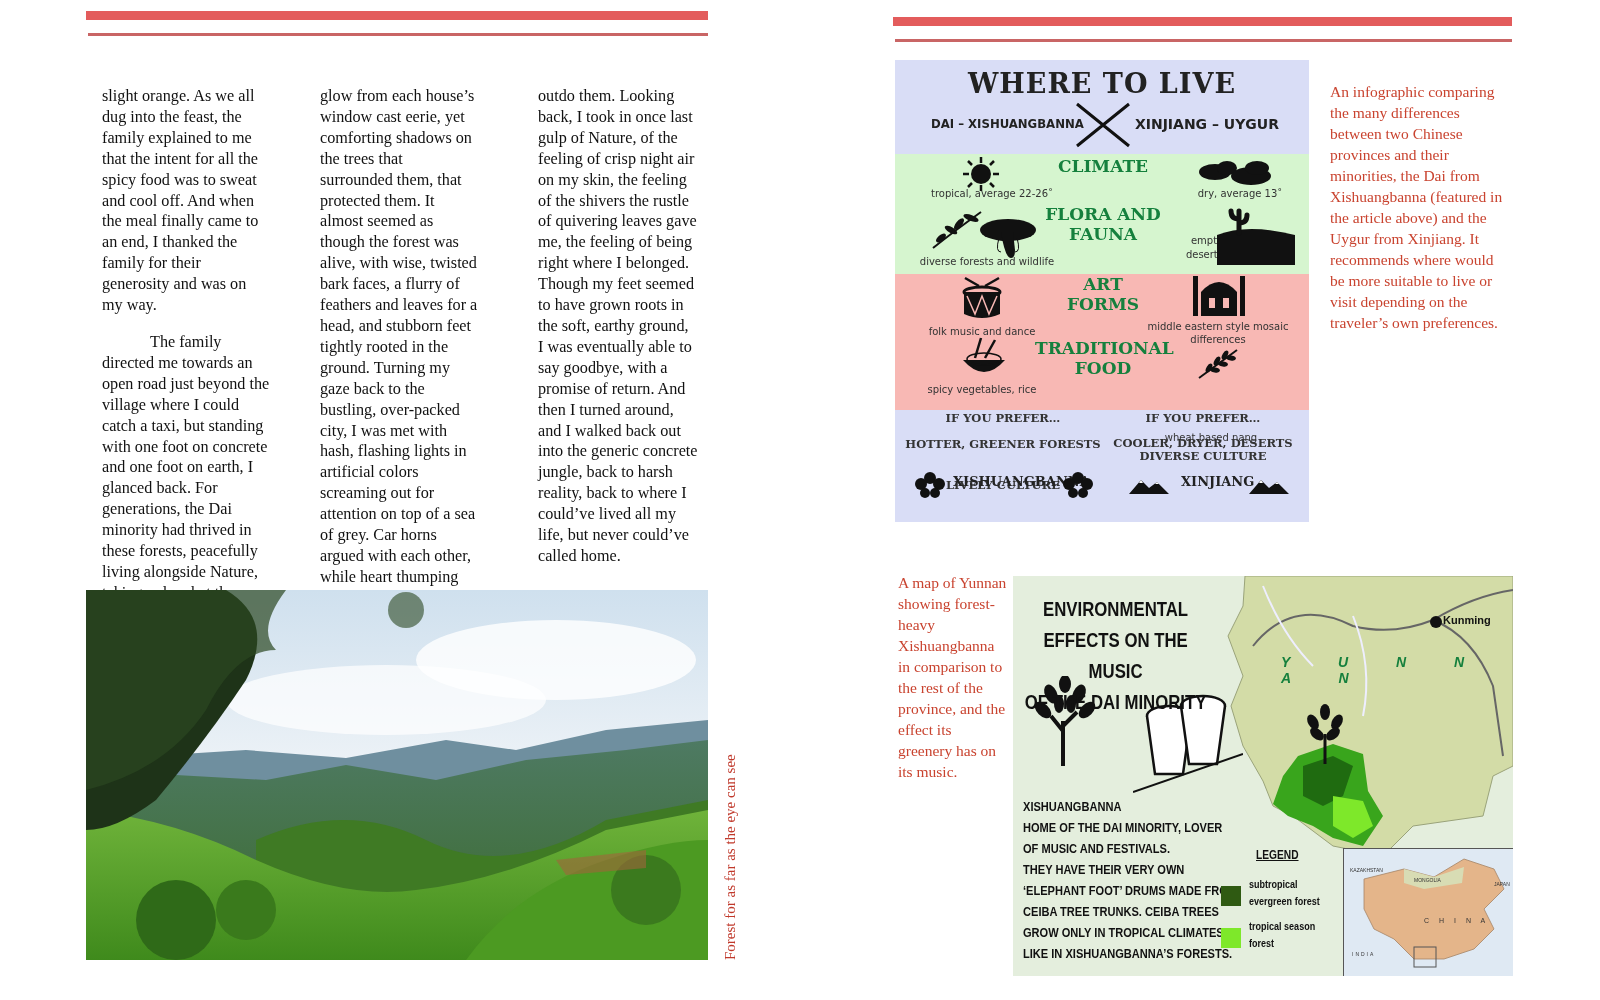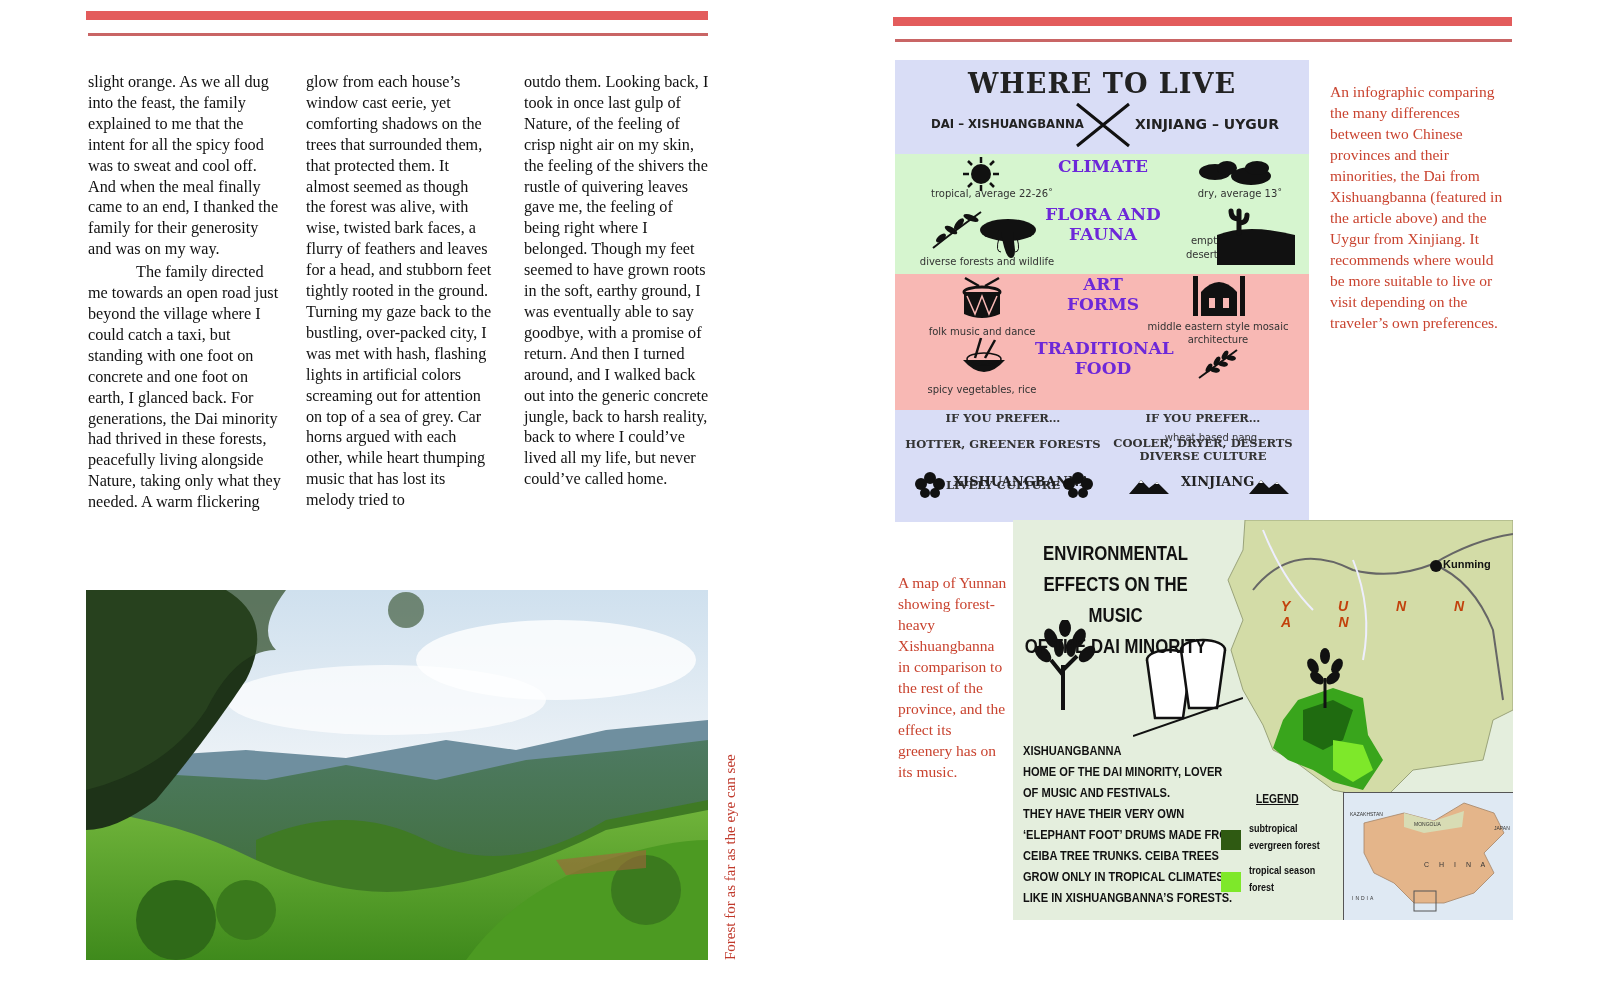--- a/index.html
+++ b/index.html
@@ -1,50 +1,50 @@
 <!DOCTYPE html>
 <html><head>
 <meta charset="utf-8">
 <style>
   html,body{margin:0;padding:0;background:#fff;}
   body{width:1600px;height:1000px;position:relative;overflow:hidden;font-family:"Liberation Serif",serif;color:#111;}
   .rule-thick{position:absolute;height:9px;background:#e35c5c;}
   .rule-thin{position:absolute;height:3px;background:#c96565;}
   .col{position:absolute;top:70px;width:200px;font-size:16.2px;line-height:20.9px;}
-  .col p{margin:2px;}
+  .col p{margin:16px;}
   .indent{text-indent:48px;}
   
   .photo{position:absolute;left:86px;top:590px;width:622px;height:370px;overflow:hidden;}
   .photo svg{display:block;width:100%;height:100%;}
   .vcaption{position:absolute;left:722px;top:960px;transform-origin:0 0;transform:rotate(-90deg);white-space:nowrap;font-size:15px;color:#c0392b;}
   
   .info{position:absolute;left:895px;top:60px;width:414px;height:462px;font-family:"DejaVu Sans",sans-serif;}
   .band{position:absolute;left:0;width:100%;}
   .b1{top:0;height:94px;background:#d9ddf6;}
   .b2{top:94px;height:120px;background:#d6f5cf;}
   .b3{top:214px;height:136px;background:#f8b8b4;}
   .b4{top:350px;height:112px;background:#d9ddf6;}
   .ig-title{position:absolute;top:8px;width:100%;text-align:center;font-family:"DejaVu Serif",serif;font-weight:bold;font-size:27px;letter-spacing:1px;color:#222;}
   .ig-left{position:absolute;left:36px;top:56px;font-family:"DejaVu Sans Condensed","DejaVu Sans",sans-serif;font-weight:bold;font-size:13px;color:#222;}
   .ig-right{position:absolute;right:30px;top:56px;font-weight:bold;font-size:14px;color:#222;}
   .ig-cross{position:absolute;left:180px;top:42px;width:56px;height:46px;}
-  .hd{position:absolute;font-family:"DejaVu Serif",serif;font-weight:bold;font-size:17px;text-align:center;color:#6d28d9;line-height:20px;}
+  .hd{position:absolute;font-family:"DejaVu Serif",serif;font-weight:bold;font-size:17px;text-align:center;color:#15803d;line-height:20px;}
   .cap{position:absolute;font-size:10px;color:#333;text-align:center;}
   .icon{position:absolute;}
   .pref{position:absolute;font-weight:bold;font-size:11.5px;color:#333;text-align:center;font-family:"DejaVu Serif",serif;line-height:13px;}
   .place{position:absolute;font-weight:bold;font-size:13px;color:#222;font-family:"DejaVu Serif",serif;}
   .red-cap{position:absolute;font-size:15.5px;line-height:21px;color:#c9432f;}
   
-  .map{position:absolute;left:1013px;top:520px;width:500px;height:400px;background:#e4eedd;overflow:hidden;}
+  .map{position:absolute;left:1013px;top:576px;width:500px;height:400px;background:#e4eedd;overflow:hidden;}
   .map-title{position:absolute;left:8px;top:18px;width:190px;text-align:center;font-family:"Liberation Sans",sans-serif;font-weight:bold;font-size:19.5px;line-height:31px;color:#111;transform:scaleX(0.86);transform-origin:0 0;width:220px;}
   .map-body{position:absolute;left:10px;top:220px;font-family:"Liberation Sans",sans-serif;font-weight:bold;font-size:13.5px;line-height:21px;color:#111;transform:scaleX(0.82);transform-origin:0 0;white-space:nowrap;}
   .legend-title{position:absolute;left:243px;top:272px;font-family:"Liberation Sans",sans-serif;font-weight:bold;font-size:12px;text-decoration:underline;color:#111;transform:scaleX(0.85);transform-origin:0 0;}
   .legend-sw{position:absolute;width:20px;height:20px;}
   .legend-lbl{position:absolute;font-family:"Liberation Sans",sans-serif;font-weight:bold;font-size:11px;line-height:17px;color:#111;transform:scaleX(0.82);transform-origin:0 0;white-space:nowrap;}
-  .yunnan{position:absolute;left:268px;top:78px;font-family:"Liberation Sans",sans-serif;font-style:italic;font-weight:bold;font-size:14px;letter-spacing:22px;color:#c2410c;}
+  .yunnan{position:absolute;left:268px;top:78px;font-family:"Liberation Sans",sans-serif;font-style:italic;font-weight:bold;font-size:14px;letter-spacing:22px;color:#15803d;}
   .kunming{position:absolute;left:430px;top:38px;font-family:"Liberation Sans",sans-serif;font-weight:bold;font-size:11px;color:#111;}
   .inset{position:absolute;left:330px;top:272px;width:170px;height:128px;background:#dfe9f3;border:1px solid #555;overflow:hidden;}
   .inset-china{position:absolute;left:80px;top:68px;font-family:"Liberation Sans",sans-serif;font-size:7px;letter-spacing:4px;color:#333;}
   .inset-lbl{position:absolute;font-family:"Liberation Sans",sans-serif;font-size:5px;color:#333;}
 </style>
 </head>
 <body>
 
 <div class="rule-thick" style="left:86px;top:11px;width:622px;"></div>
 <div class="rule-thin" style="left:88px;top:33px;width:620px;"></div>
@@ -156,21 +156,21 @@
   </svg>
   <div class="hd" style="left:166px;top:214px;width:84px;">ART FORMS</div>
   <svg class="icon" style="left:296px;top:212px;width:56px;height:44px;" viewBox="0 0 56 44">
     <rect x="2" y="4" width="5" height="40" fill="#111"></rect>
       <rect x="49" y="4" width="5" height="40" fill="#111"></rect>
     <path d="M10 44 V20 Q28 0 46 20 V44 Z" fill="#111"></path>
     <rect x="18" y="26" width="6" height="10" fill="#f8b8b4"></rect>
       <rect x="32" y="26" width="6" height="10" fill="#f8b8b4"></rect>
   </svg>
   <div class="cap" style="left:22px;top:266px;width:130px;">folk music and dance</div>
-  <div class="cap" style="left:246px;top:260px;width:154px;line-height:13px;">middle eastern style mosaic architecture</div>
+  <div class="cap" style="left:246px;top:260px;width:154px;line-height:13px;">middle eastern style mosaic differences</div>
 
   <svg class="icon" style="left:66px;top:276px;width:46px;height:44px;" viewBox="0 0 46 44">
     <path d="M20 2 L14 22 M34 4 L24 22" stroke="#111" stroke-width="2.5"></path>
     <path d="M2 24 Q23 48 44 24 Z" fill="#111"></path>
     <ellipse cx="23" cy="23" rx="17" ry="6" fill="none" stroke="#111" stroke-width="1.5"></ellipse>
   </svg>
   <div class="hd" style="left:140px;top:278px;width:136px;">TRADITIONAL FOOD</div>
   <svg class="icon" style="left:300px;top:286px;width:46px;height:34px;" viewBox="0 0 46 34">
     <path d="M4 32 L42 4" stroke="#111" stroke-width="2"></path>
     <g fill="#111">

